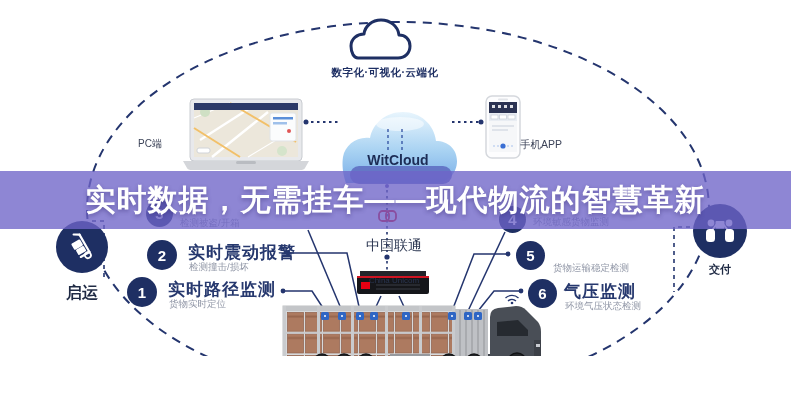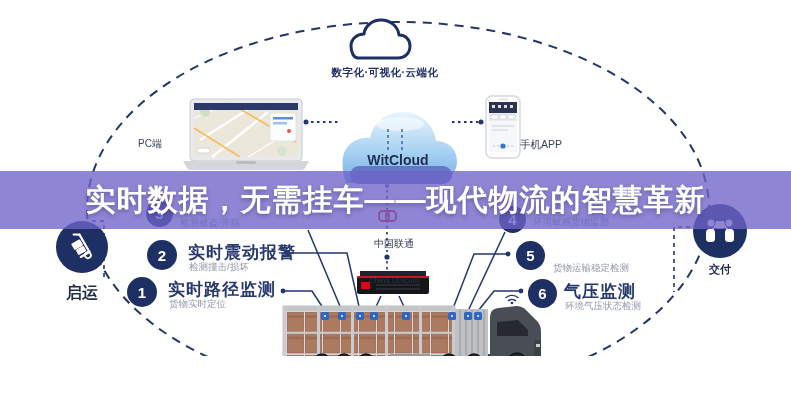--- a/index.html
+++ b/index.html
@@ -6,21 +6,21 @@
   .stage{position:relative;width:791px;height:356px;background:#ffffff;overflow:hidden;
          font-family:"Liberation Sans","DejaVu Sans",sans-serif;}
   .stage svg.base{position:absolute;left:0;top:0;z-index:1;}
   .txt{position:absolute;z-index:5;}
   .caption{left:300px;top:66px;width:170px;text-align:center;font-size:10.5px;font-weight:bold;
            color:#1e2f63;letter-spacing:.5px;}
   .pc-label{left:138px;top:137px;width:46px;font-size:10px;color:#3c4358;}
   .app-label{left:520px;top:138px;width:58px;font-size:10.5px;color:#3c4358;}
   .witcloud-label{left:360px;top:152px;width:76px;text-align:center;font-size:14px;font-weight:bold;color:#1c2c55;z-index:6;}
   .unicom-en{left:353px;top:228px;width:82px;text-align:center;font-size:8px;color:#2a3550;margin-top:48px;}
-  .unicom-zh{left:353px;top:237px;width:82px;text-align:center;font-size:10px;color:#2a3550;}
+  .unicom-zh{left:353px;top:237px;width:82px;text-align:center;font-size:14px;color:#2a3550;}
   .start-label{left:60px;top:283px;width:44px;text-align:center;font-size:16px;color:#1f2a44;font-weight:600;}
   .end-label{left:698px;top:262px;width:44px;text-align:center;font-size:11px;color:#1f2a44;font-weight:600;}
   .feat-num{position:absolute;z-index:5;background:#1e2f63;color:#fff;border-radius:50%;
             display:flex;align-items:center;justify-content:center;font-weight:bold;font-size:15px;}
   .feat-title{position:absolute;z-index:5;font-size:17px;font-weight:bold;color:#26386e;letter-spacing:1px;white-space:nowrap;}
   .feat-sub{position:absolute;z-index:5;font-size:9.5px;color:#9096a6;white-space:nowrap;}
   .under{z-index:2;}
   .banner{position:absolute;left:0;top:171px;width:791px;height:58px;z-index:10;
           background:rgba(110,100,200,0.78);}
   .banner-text{position:absolute;left:0;top:171px;width:791px;height:58px;z-index:11;

